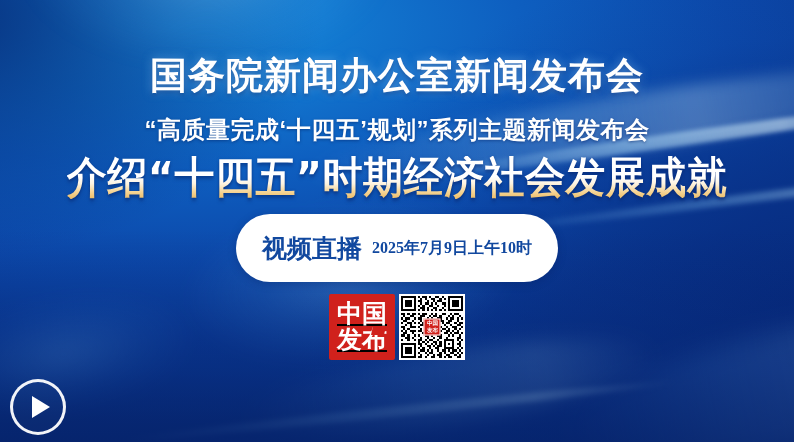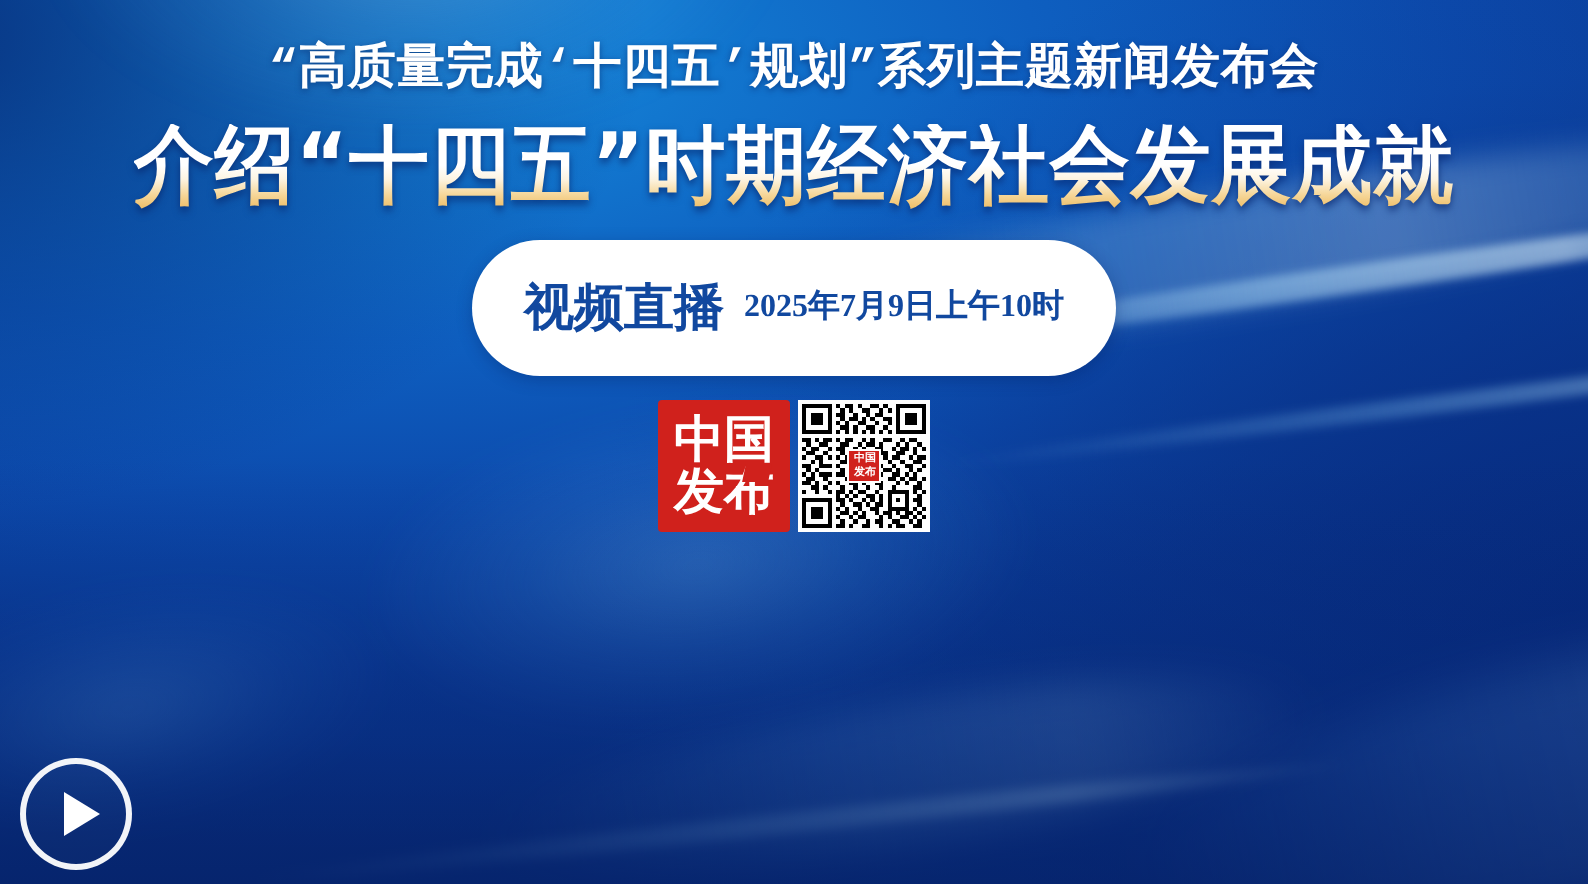--- a/index.html
+++ b/index.html
@@ -146,21 +146,21 @@
     letter-spacing: 1px;
     color: #ffffff;
     text-shadow:
       0 0 10px rgba(140,205,255,0.55),
       0 2px 4px rgba(3,30,95,0.55);
     white-space: nowrap;
   }
 
   .sub-title {
     margin-top: 24px;
-    font-family: Liberation Mono, monospace;
+    font-family: Liberation Sans, sans-serif;
     font-weight: bold;
     font-size: 24px;
     line-height: 1;
     letter-spacing: 0.5px;
     color: #ffffff;
     text-shadow: 0 1px 3px rgba(4,32,98,0.55);
     white-space: nowrap;
   }
 
   .headline {
@@ -212,20 +212,21 @@
     line-height: 1;
     color: #11489f;
     white-space: nowrap;
   }
 
   .qr-block {
     margin-top: 12px;
     display: flex;
     flex-direction: column;
     align-items: center;
+    text-decoration: underline;
   }
   .qr-row {
     display: flex;
     align-items: stretch;
     gap: 4px;
   }
 
   
   .brand-logo {
     width: 66px;
@@ -344,20 +345,21 @@
   <div class="streak streak-a"></div>
   <div class="streak streak-b"></div>
   <div class="streak streak-c"></div>
   <div class="streak streak-e"></div>
   <div class="streak streak-f"></div>
   <div class="streak streak-d"></div>
   <div class="bg-deep-bottom"></div>
 
   <div class="content">
 
+    <div class="main-title">国务院新闻办公室新闻发布会</div>
 
     <div class="sub-title">“高质量完成‘十四五’规划”系列主题新闻发布会</div>
 
     <div class="headline">介绍“十四五”时期经济社会发展成就</div>
 
     <div class="live-pill">
       <span class="pill-label">视频直播</span>
       <span class="pill-date">2025年7月9日上午10时</span>
     </div>
 

